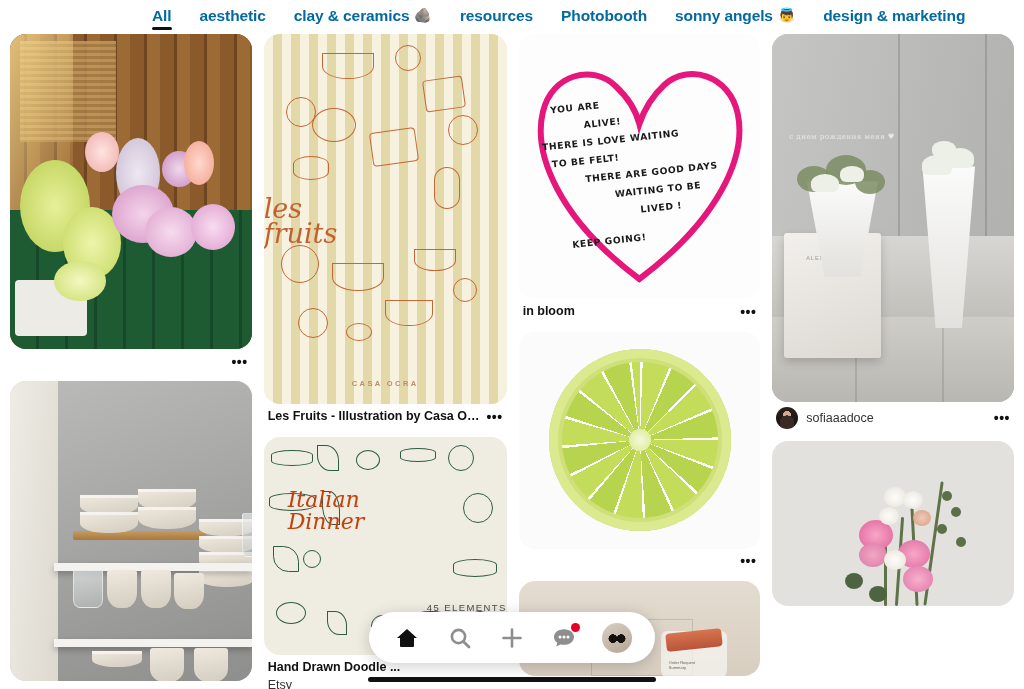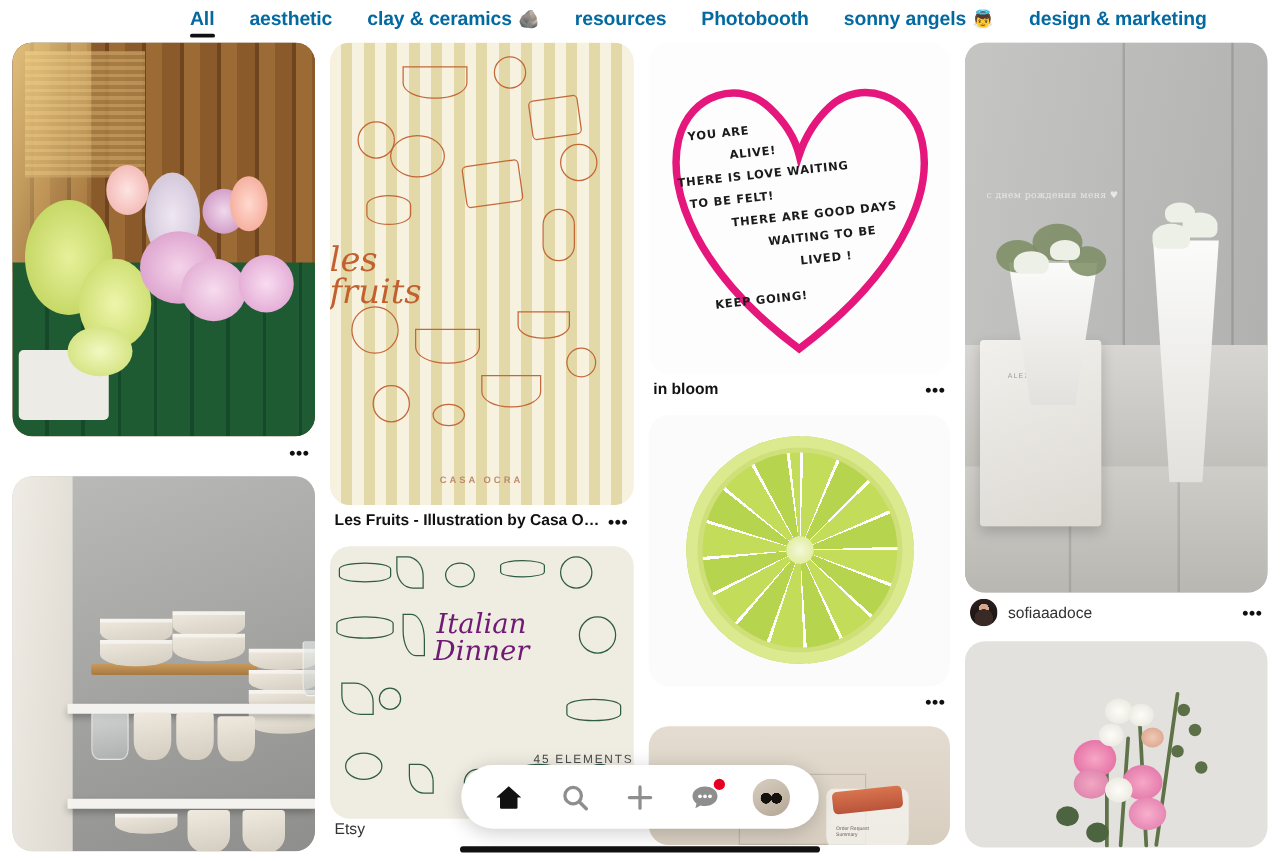--- a/index.html
+++ b/index.html
@@ -202,22 +202,22 @@
 
   
   .art-italian { height: 218px; background:#efece2; position:relative; overflow:hidden; }
   .art-italian .dood {
     position:absolute; border:1.5px solid #2e5c45; border-radius:50%;
   }
   .art-italian .dood.oval { border-radius:50% / 32%; }
   .art-italian .dood.leaf { border-radius: 0 60% 0 60%; }
   .art-italian .t1 {
     position:absolute; left:0; right:0; top:24%;
-    text-align:center; font-family:"DejaVu Serif", serif; font-style:italic;
-    font-size:22px; color:#701a75; line-height:1.0;
+    text-align:left; font-family:"DejaVu Serif", serif; font-style:italic;
+    font-size:22px; color:#c2410c; line-height:1.0;padding-left:24px;
   }
   .art-italian .t2 {
     position:absolute; left:0; right:0; top:62%;
     text-align:center; font-size:11.5px; letter-spacing:1.6px;
     color:#3c3c3c; font-weight:600;
   }
   .art-italian .t3 {
     position:absolute; left:0; right:0; top:76%;
     text-align:right; font-size:9.5px; letter-spacing:1.4px;
     color:#4b4b4b;
@@ -255,21 +255,21 @@
         #b6d44e 24deg 44deg);
     box-shadow: inset 0 0 0 9px #dbe98f, inset 0 0 0 13px #cfe07a;
   }
   .art-lime .slice::after {
     content:""; position:absolute; left:50%; top:50%; transform:translate(-50%,-50%);
     width:22px; height:22px; border-radius:50%;
     background: radial-gradient(#f4f8d9, #dbe98f);
   }
 
   
-  .art-gray { height: 440px; background: linear-gradient(#bcbcba,#a9a9a7); position:relative; overflow:hidden; }
+  .art-gray { height: 368px; background: linear-gradient(#bcbcba,#a9a9a7); position:relative; overflow:hidden; }
   .art-gray .wall { position:absolute; left:0; right:0; top:0; height:55%; background: linear-gradient(100deg,#c5c5c3,#b1b1af); }
   .art-gray .seam { position:absolute; top:0; bottom:45%; width:2px; background: rgba(0,0,0,.13); }
   .art-gray .rustext {
     position:absolute; left:7%; top:26.5%;
     font-size:7.4px; color:#e7e7e5; letter-spacing:.3px;
     font-family:"DejaVu Serif", serif;
   }
   .art-gray .counter { position:absolute; left:0; right:0; top:55%; height:22%; background: linear-gradient(#d8d6d2,#c2c0bb); }
   .art-gray .cabinets { position:absolute; left:0; right:0; top:77%; bottom:0; background: linear-gradient(#cfcdc8,#b9b7b2); }
   .art-gray .cabline { position:absolute; top:0; bottom:0; width:2px; background: rgba(0,0,0,.1); }
@@ -472,20 +472,23 @@
         <div class="dood oval" style="left:78%;top:56%;width:44px;height:18px;"></div>
         <div class="dood" style="left:5%;top:76%;width:30px;height:22px;"></div>
         <div class="dood leaf" style="left:26%;top:80%;width:20px;height:24px;"></div>
         <div class="dood" style="left:44%;top:82%;width:22px;height:22px;"></div>
         <div class="dood oval" style="left:62%;top:80%;width:34px;height:16px;"></div>
         <div class="dood" style="left:84%;top:80%;width:24px;height:24px;"></div>
         <div class="t1" style="white-space:pre-line;">Italian
 Dinner</div>
         <div class="t3">45 ELEMENTS</div>
       </div>
+      <div class="pin-meta">
+        <span class="pin-title">Hand Drawn Doodle ...</span>
+      </div>
       <div class="pin-sub">Etsy</div>
     </div>
   </div>
 
   <div class="col">
 
     <div class="pin">
       <div class="pin-img art-heart">
         <svg viewBox="0 0 243 265" preserveAspectRatio="none">
           <path d="M121 245 C 40 185, 14 120, 24 78 C 33 40, 74 30, 97 52 C 110 64, 118 78, 121 90

